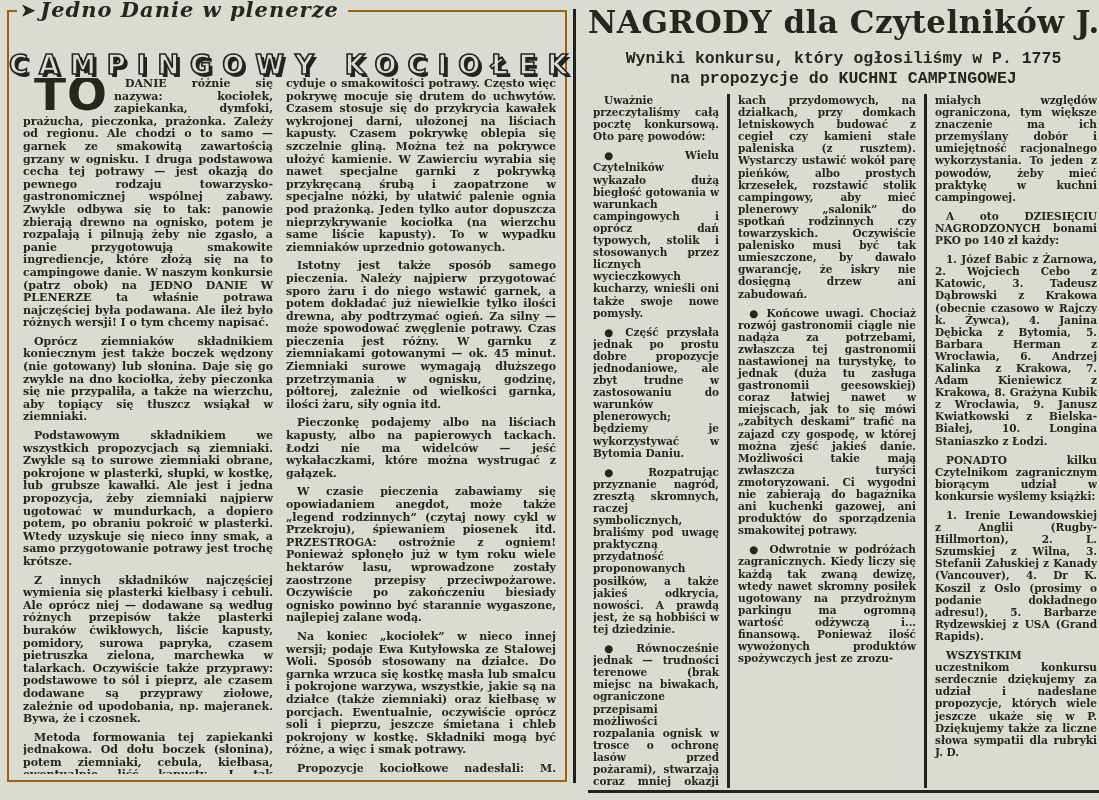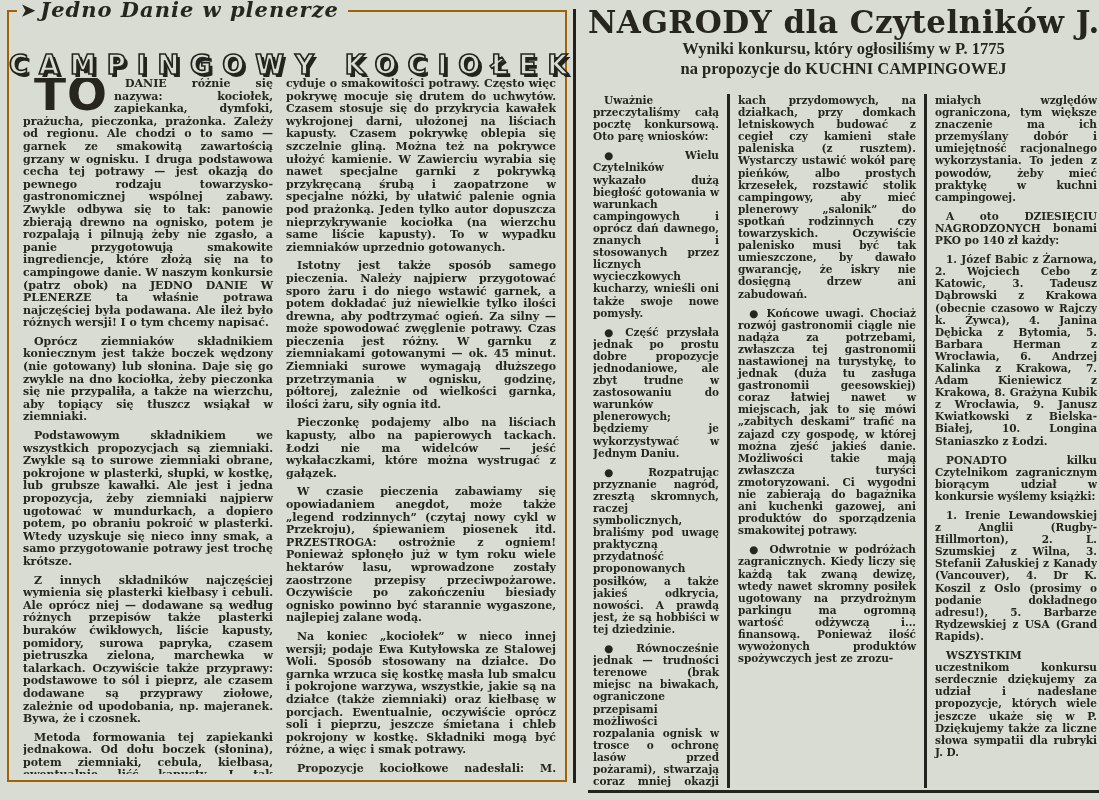--- a/index.html
+++ b/index.html
@@ -68,22 +68,22 @@
     content:''; position:absolute; left:0; right:0; bottom:7px; height:3px;
     background:#24241e;
   }
   .headline{
     margin:5px 0 0 0; text-align:center;
     font-family:"DejaVu Serif", serif;
     font-weight:700; font-size:31px; line-height:34px;
     letter-spacing:0.5px; white-space:nowrap;
   }
   .subtitle{
-    margin-top:0; text-align:center;
-    font-family:Liberation Serif, serif;
+    margin-top:10px; text-align:center;
+    font-family:Liberation Mono, monospace;
     font-weight:700; font-size:16.5px; line-height:20px;
   }
   .right-cols{
     position:absolute; top:94px; left:5px; right:2px; bottom:12px;
     display:flex; overflow:hidden;
   }
   .right-cols p{font-size:10.5px; line-height:12.1px; margin-bottom:7px;}
   .rcol-a{width:126px; flex:0 0 126px;}
   .rcol-b{width:178px; flex:0 0 178px;}
   .rcol-c{flex:1;}
@@ -127,23 +127,23 @@
 
     <h1 class="headline">NAGRODY dla Czytelników J. D.</h1>
 
     <div class="subtitle">
       <div>Wyniki konkursu, który ogłosiliśmy w P. 1775</div>
       <div>na propozycje do KUCHNI CAMPINGOWEJ</div>
     </div>
 
     <div class="right-cols">
       <div class="rcol-a">
-          <p>Uważnie przeczytaliśmy całą pocztę konkursową. Oto parę wniosków:</p>
-          <p>● Wielu Czytelników wykazało dużą biegłość gotowania w warunkach campingowych i oprócz dań dawnego, znanych i stosowanych przez licznych wycieczkowych kucharzy, wnieśli oni także swoje nowe pomysły.</p>
-          <p>● Część przysłała jednak po prostu dobre propozycje jednodaniowe, ale zbyt trudne w zastosowaniu do warunków plenerowych; będziemy je wykorzystywać w Jednym Daniu.</p>
+          <p>Uważnie przeczytaliśmy całą pocztę konkursową. Oto parę powodów:</p>
+          <p>● Wielu Czytelników wykazało dużą biegłość gotowania w warunkach campingowych i oprócz dań typowych, stolik i stosowanych przez licznych wycieczkowych kucharzy, wnieśli oni także swoje nowe pomysły.</p>
+          <p>● Część przysłała jednak po prostu dobre propozycje jednodaniowe, ale zbyt trudne w zastosowaniu do warunków plenerowych; będziemy je wykorzystywać w Bytomia Daniu.</p>
           <p>● Rozpatrując przyznanie nagród, zresztą skromnych, raczej symbolicznych, braliśmy pod uwagę praktyczną przydatność proponowanych posiłków, a także jakieś odkrycia, nowości. A prawdą jest, że są hobbiści w tej dziedzinie.</p>
           <p>● Równocześnie jednak — trudności terenowe (brak miejsc na biwakach, ograniczone przepisami możliwości rozpalania ognisk w trosce o ochronę lasów przed pożarami), stwarzają coraz mniej okazji dawnego, nazwijmy to „harcerskiego” sposobu gotowania. Zazwyczaj używamy dzisiaj do tego celu różnych kuchenek, przeważnie już gazowych.</p>
         </div>
       <div class="vrule"></div>
       <div class="rcol-b cont-first">
           <p>kach przydomowych, na działkach, przy domkach letniskowych budować z cegieł czy kamieni stałe paleniska (z rusztem). Wystarczy ustawić wokół parę pieńków, albo prostych krzesełek, rozstawić stolik campingowy, aby mieć plenerowy „salonik” do spotkań rodzinnych czy towarzyskich. Oczywiście palenisko musi być tak umieszczone, by dawało gwarancję, że iskry nie dosięgną drzew ani zabudowań.</p>
           <p>● Końcowe uwagi. Chociaż rozwój gastronomii ciągle nie nadąża za potrzebami, zwłaszcza tej gastronomii nastawionej na turystykę, to jednak (duża tu zasługa gastronomii geesowskiej) coraz łatwiej nawet w miejscach, jak to się mówi „zabitych deskami” trafić na zajazd czy gospodę, w której można zjeść jakieś danie. Możliwości takie mają zwłaszcza turyści zmotoryzowani. Ci wygodni nie zabierają do bagażnika ani kuchenki gazowej, ani produktów do sporządzenia smakowitej potrawy.</p>
           <p>● Odwrotnie w podróżach zagranicznych. Kiedy liczy się każdą tak zwaną dewizę, wtedy nawet skromny posiłek ugotowany na przydrożnym parkingu ma ogromną wartość odżywczą i... finansową. Ponieważ ilość wywożonych produktów spożywczych jest ze zrozu-</p>
         </div>
       <div class="vrule"></div>

